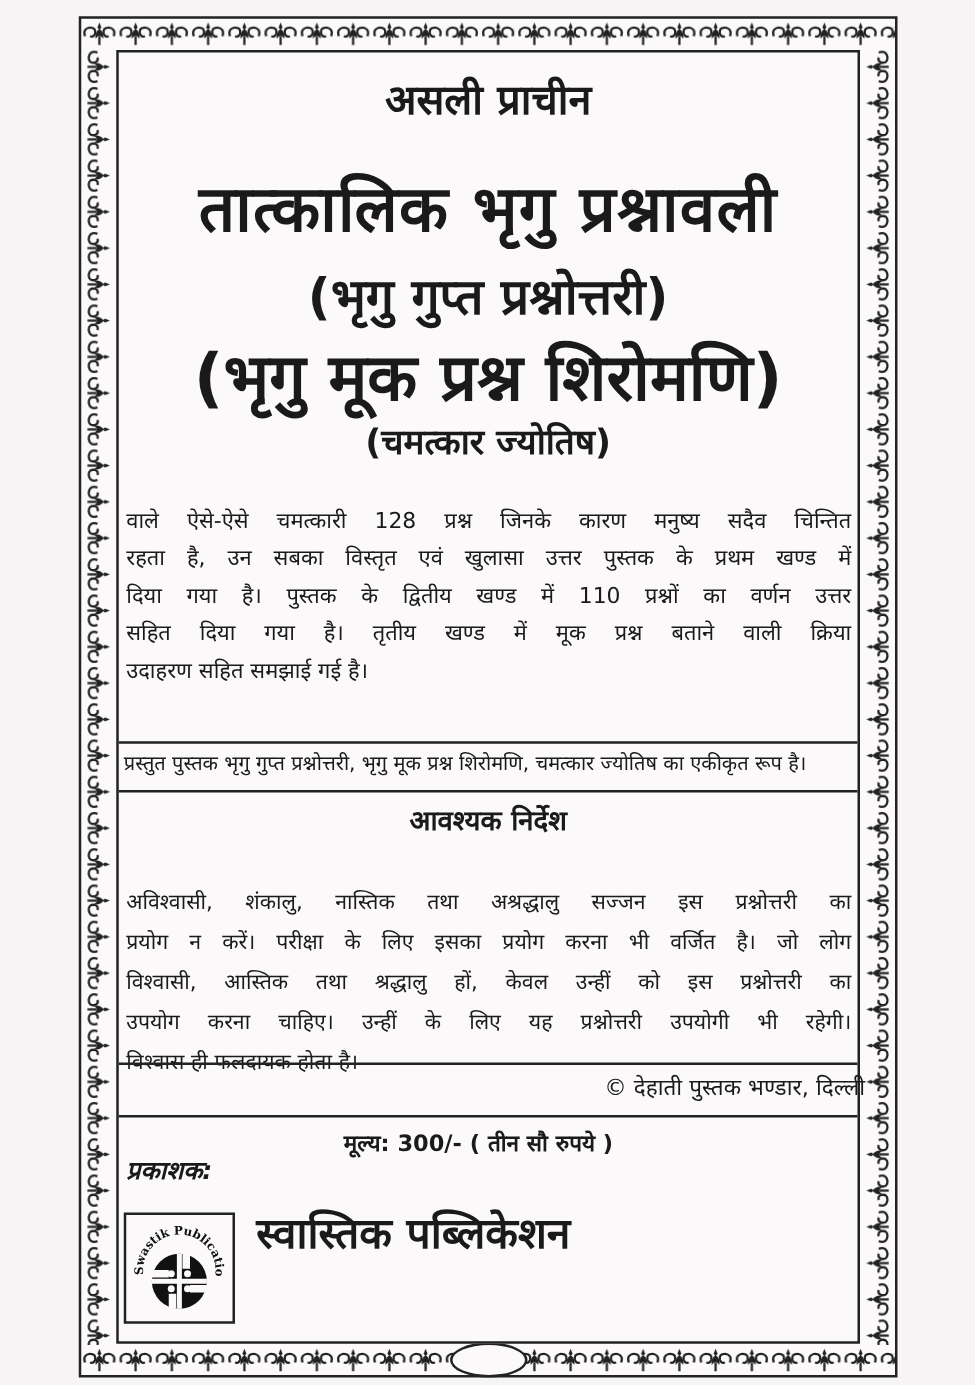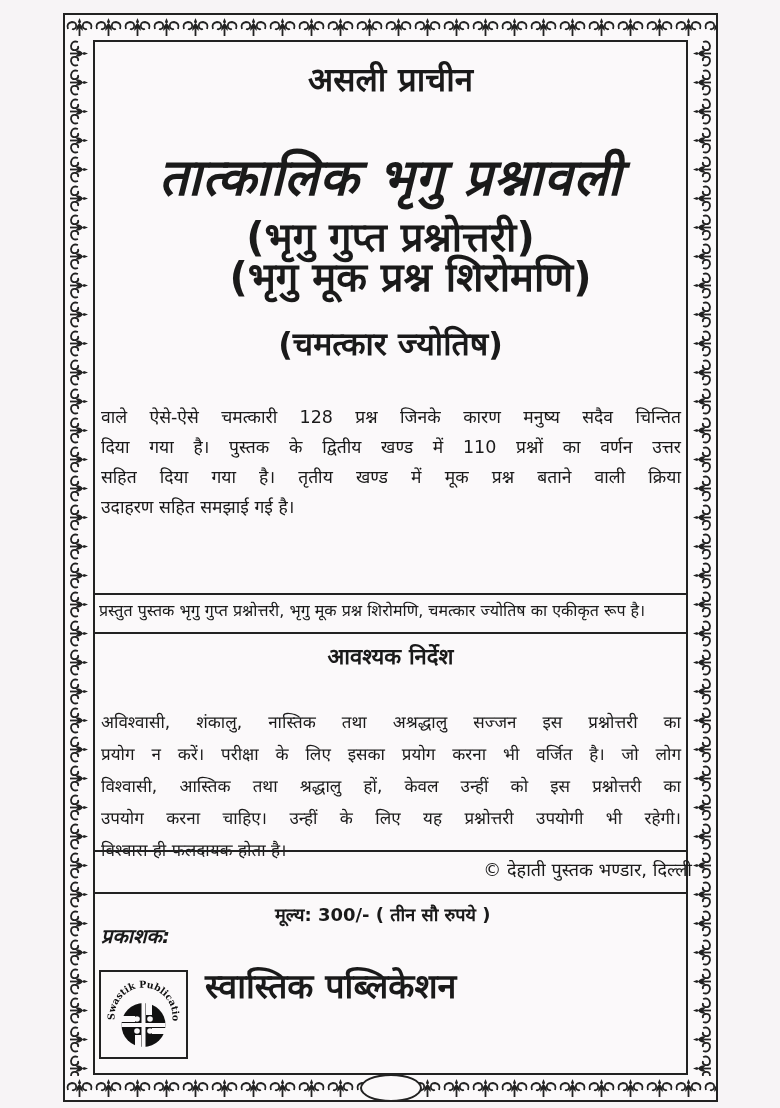--- a/index.html
+++ b/index.html
@@ -103,27 +103,28 @@
     <rect width="27" height="1037" fill="url(#orn-v)"></rect>
   </svg>
 <svg class="ornament-band band-right" width="27" height="1037">
     <rect width="27" height="1037" fill="url(#orn-v)" transform="translate(27,0) scale(-1,1)"></rect>
   </svg>
 <div class="bottom-oval"></div>
 
 <div class="inner-frame">
 
   <div class="t" style="top:14px; font-size:33px;">असली प्राचीन</div>
-  <div class="t" style="top:98px; font-size:51px; letter-spacing:1px;font-style:italic;">तात्कालिक भृगु प्रश्नावली</div>
+  <div class="t" style="top:88px; font-size:51px; letter-spacing:1px;">तात्कालिक भृगु प्रश्नावली</div>
   <div class="t" style="top:166px; font-size:40px;">(भृगु गुप्त प्रश्नोत्तरी)</div>
-  <div class="t" style="top:206px; font-size:40px;margin-left:20px;">(भृगु मूक प्रश्न शिरोमणि)</div>
-  <div class="t" style="top:279px; font-size:32px;">(चमत्कार ज्योतिष)</div>
+  <div class="t" style="top:222px; font-size:52px;">(भृगु मूक प्रश्न शिरोमणि)</div>
+  <div class="t" style="top:291px; font-size:28px;">(चमत्कार ज्योतिष)</div>
 
   <div class="para" style="top:360px;">
     <span class="ln">वाले ऐसे-ऐसे चमत्कारी 128 प्रश्न जिनके कारण मनुष्य सदैव चिन्तित</span>
+    <span class="ln">रहता है, उन सबका विस्तृत एवं खुलासा उत्तर पुस्तक के प्रथम खण्ड में</span>
     <span class="ln">दिया गया है। पुस्तक के द्वितीय खण्ड में 110 प्रश्नों का वर्णन उत्तर</span>
     <span class="ln">सहित दिया गया है। तृतीय खण्ड में मूक प्रश्न बताने वाली क्रिया</span>
     <span class="ln last">उदाहरण सहित समझाई गई है।</span>
   </div>
 
   <div class="rule" style="top:551px;"></div>
   <div class="t" style="top:557px; font-size:16px; font-weight:normal; text-align:left; left:4px;">प्रस्तुत पुस्तक भृगु गुप्त प्रश्नोत्तरी, भृगु मूक प्रश्न शिरोमणि, चमत्कार ज्योतिष का एकीकृत रूप है।</div>
   <div class="rule" style="top:590px;"></div>
 
   <div class="t" style="top:598px; font-size:22px;">आवश्यक निर्देश</div>

